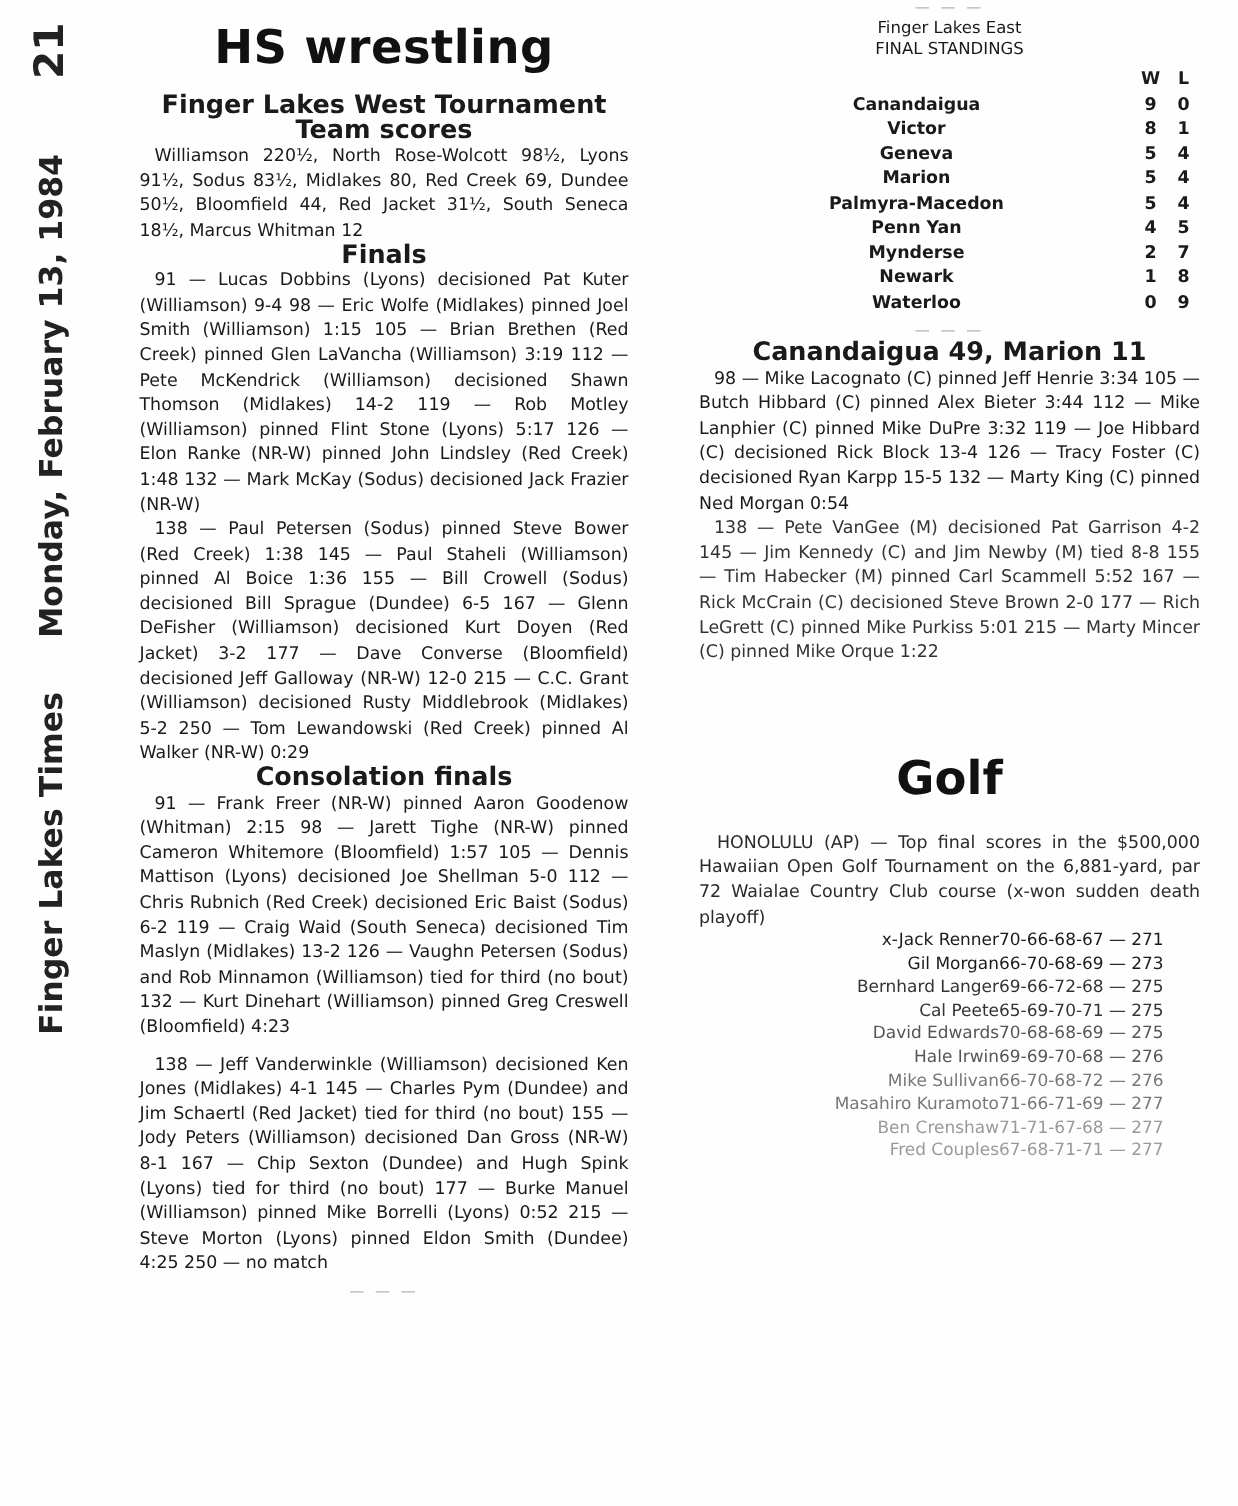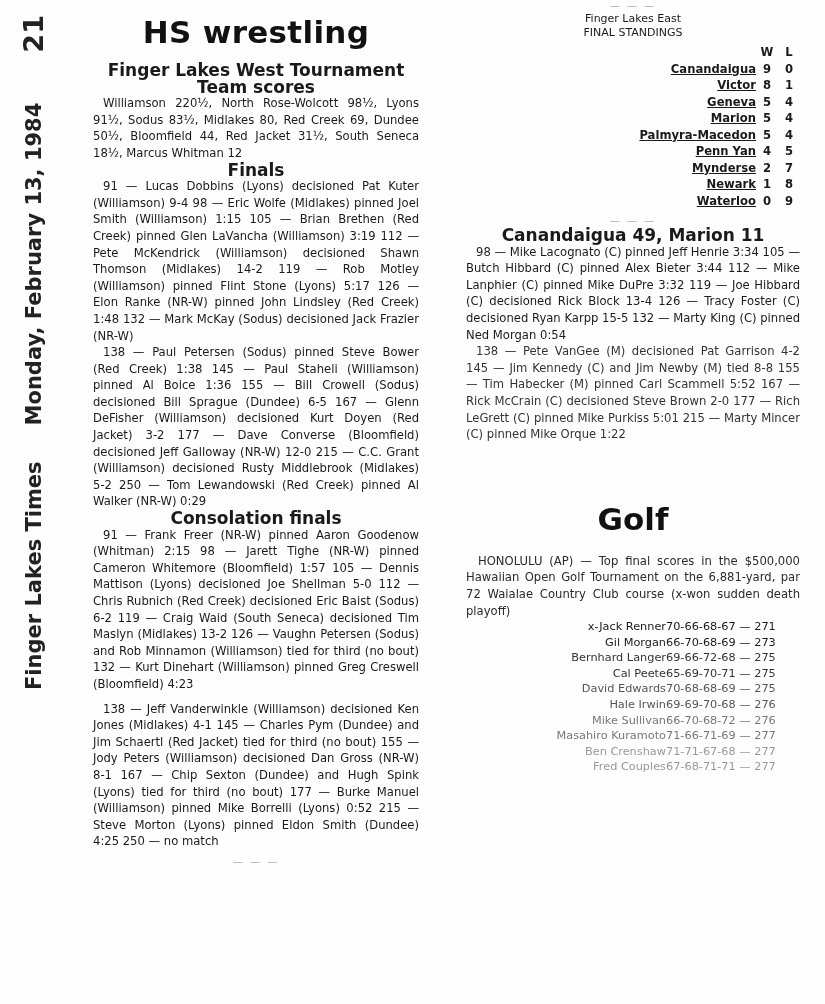--- a/index.html
+++ b/index.html
@@ -45,21 +45,21 @@
     font-size: 11.6px; line-height: 16.6px;
   }
   .standings-title { text-align: center; font-size: 11px; line-height: 14px; }
   .standings {
     width: 100%; border-collapse: collapse; margin-top: 4px;
     font-weight: bold; font-size: 11.6px;
   }
   .standings td, .standings th { padding: 0; height: 16.5px; line-height: 16.5px; }
   .standings th { font-weight: bold; text-align: center; width: 22px; }
   .standings td.num { text-align: center; width: 22px; }
-  .standings td.team { text-align: right; text-decoration: underline; }
+  .standings td.team { text-align: center; }
 
   .hl-golf { font-size: 31px; line-height: 40px; margin-top: 56px; margin-bottom: 14px; }
   .golf-intro { text-align: justify; text-indent: 12px; margin: 0; color: #2a2a2a; }
   .scores { width: 100%; border-collapse: collapse; }
   .scores td { padding: 0; height: 15.6px; line-height: 15.6px; font-size: 11.3px; }
   .scores td.player { text-align: right; width: 200px; }
   .scores td.score { text-align: left; }
   .fade1 { color: #333; margin-left: 36px; } .fade2 { color: #555; } .fade3 { color: #777; } .fade4 { color: #999; }
 </style>
 </head>

